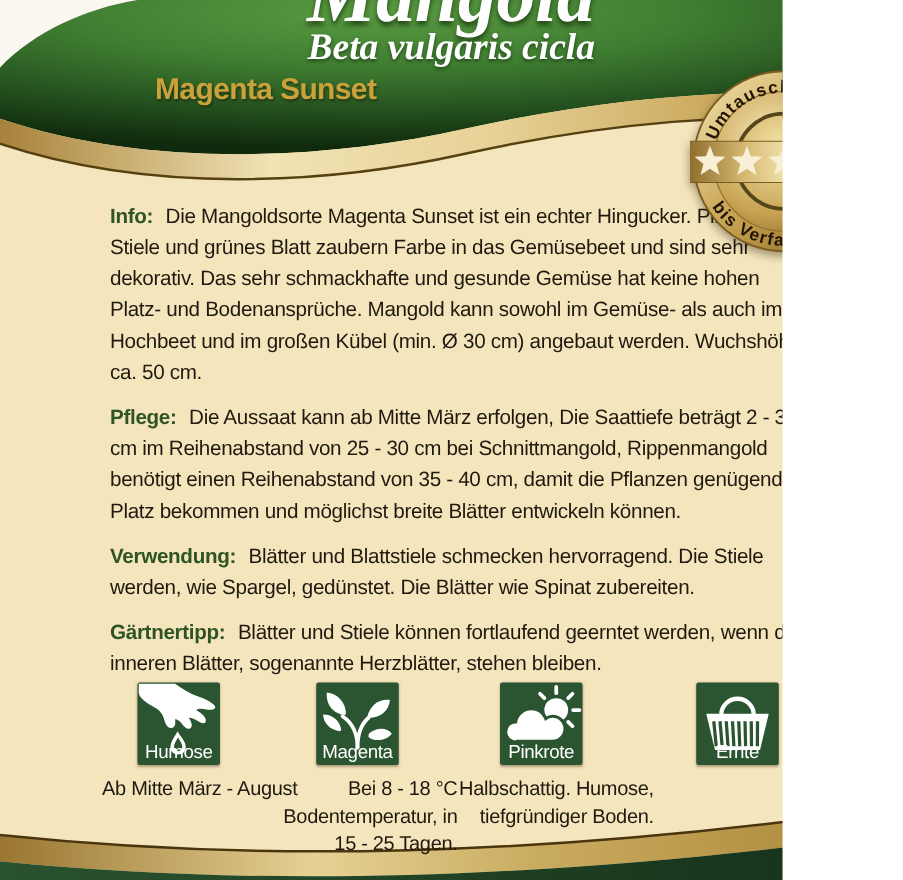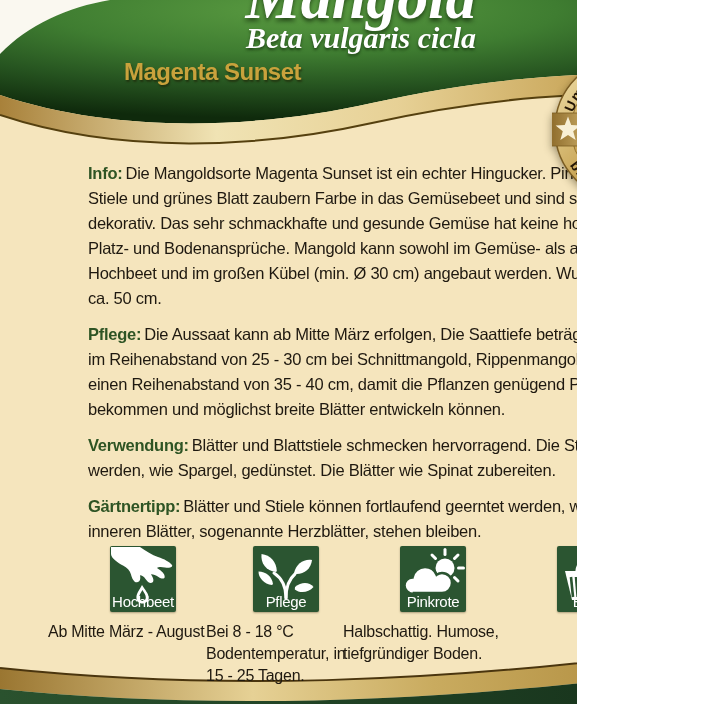--- a/index.html
+++ b/index.html
@@ -1,18 +1,18 @@
 <!DOCTYPE html>
 <html><head>
 <meta charset="utf-8">
 <style>
   html,body{margin:0;padding:0;background:#ffffff;}
   #packet{
     position:relative;
-    width:577px;height:704px;
+    width:626px;height:704px;
     overflow:hidden;
     background:#f5e5bd;
     font-family:"Liberation Sans", sans-serif;
   }
   
   .hdr-svg{position:absolute;top:0;left:0;z-index:1;}
   .title-main{
     position:absolute;top:-34px;left:0;width:722px;text-align:center;z-index:2;
     font-family:"Liberation Serif", serif;font-style:italic;font-weight:bold;
     font-size:62px;line-height:62px;color:#ffffff;
@@ -28,41 +28,41 @@
     position:absolute;top:57px;left:124px;z-index:2;
     font-weight:bold;font-size:24px;line-height:30px;color:#c9a23c;
     text-shadow:1px 2px 2px rgba(30,25,0,.55);
     letter-spacing:-0.5px;
   }
   
   .badge{position:absolute;top:54px;left:552px;z-index:3;filter:drop-shadow(0 3px 4px rgba(40,30,5,.45));}
   
   .bodytext{position:absolute;top:161px;left:88px;width:562px;z-index:2;}
   .para{margin:0 0 11px;font-size:16.5px;line-height:25px;letter-spacing:-0.25px;color:#1f1910;}
-  .para .lead{color:#2e5424;font-weight:bold;padding-right:3px;}
+  .para .lead{color:#2e5424;font-weight:bold;padding-right:10px;}
   
   .side-note{
     position:absolute;left:513px;top:390px;width:360px;height:34px;z-index:2;
     transform:rotate(-90deg);
     font-size:13px;line-height:16px;text-align:center;color:#1f1910;
     letter-spacing:-0.2px;
   }
   
   .icon-cell{position:absolute;z-index:2;}
   .icon-square{
     position:absolute;top:0;left:0;width:66px;height:66px;background:#2b5531;
     border-radius:2px;box-shadow:0 1px 2px rgba(40,30,5,.35);
   }
   .icon-square svg{position:absolute;top:0;left:0;}
   .icon-label{
     position:absolute;bottom:2px;left:0;width:66px;text-align:center;
     color:#ffffff;font-size:15px;line-height:17px;letter-spacing:-0.3px;
   }
   .icon-caption{
-    position:absolute;top:75px;text-align:left;
+    position:absolute;top:75px;text-align:right;
     color:#1f1910;font-size:16px;line-height:22px;letter-spacing:-0.25px;
   }
   
   .bottom-svg{position:absolute;top:640px;left:0;z-index:1;}
 </style>
 </head>
 <body>
 
 <div id="packet">
 
@@ -147,40 +147,40 @@
 
   <div class="side-note">Die Qualität unseres Saatgutes unterliegt der ständigen Kontrolle eines neutralen Prüf-Institutes.</div>
 
   <div class="icon-cell" style="left:110px;top:546px;width:66px;height:160px;">
     <div class="icon-square">
       <svg width="66" height="66" viewBox="0 0 66 66">
         <path fill="#ffffff" d="M1,1 L30,1 C36,5 42,9 48,11 C54,13 60,16 62,19 C63,21 60,22.5 55,21.5 C51,20.7 48.5,20.8 47,22 C52,25 55,28 54.7,31 C54.5,33 51.5,33 48.5,31 C45.5,29 43,28 41,28.2 C43.5,32 44.3,35 42.3,36.6 C40.3,38 37.5,36 35.5,33 C33.8,30.5 32,29.3 30,29.3 C30.8,33 30,36 27,36.3 C24,36.6 22,32.5 21,28.5 C20,24.5 17,21.5 13,19.5 C8,17 1,12 1,8 Z"></path>
         <path fill="#ffffff" d="M32,39 C35,44 38.6,47.5 38.6,51.5 C38.6,55.1 36,57.5 32.5,57.5 C29,57.5 26.4,55.1 26.4,51.5 C26.4,47.5 29.5,43.8 32,39 Z"></path>
         <path fill="#2b5531" d="M32.4,44 C34,46.8 35.8,48.9 35.8,51.4 C35.8,53.5 34.3,54.9 32.5,54.9 C30.7,54.9 29.2,53.5 29.2,51.4 C29.2,48.9 30.9,46.6 32.4,44 Z"></path>
       </svg>
-      <div class="icon-label">Hochbeet</div>
+      <div class="icon-label">Humose</div>
     </div>
     <div class="icon-caption" style="left:-62px;width:190px;">Ab Mitte März - August</div>
   </div>
 
   <div class="icon-cell" style="left:253px;top:546px;width:66px;height:160px;">
     <div class="icon-square">
       <svg width="66" height="66" viewBox="0 0 66 66">
         <g stroke="#ffffff" stroke-width="3" fill="none" stroke-linecap="round">
           <path d="M33,52 C33,42 30,33 21,27"></path>
           <path d="M33,52 C33,43 35,34 42,28"></path>
         </g>
         <g fill="#ffffff">
           <path d="M23,26 C13,25 7.5,17 8.5,8 C17.5,9 23.5,16 23.8,25 Z"></path>
           <path d="M19,39 C11,38 5.5,32 5.5,25.5 C13,25.5 19,30.5 20,38 Z"></path>
           <path d="M41,27 C43,18 51,12.5 59,14 C58,23 50.5,29 41.8,28 Z"></path>
           <path d="M42,41 C48.5,35.5 56.5,36 60.5,41 C55.5,47 46.5,47.5 41.8,43.5 Z"></path>
         </g>
       </svg>
-      <div class="icon-label">Pflege</div>
+      <div class="icon-label">Magenta</div>
     </div>
     <div class="icon-caption" style="left:-47px;width:160px;">Bei 8 - 18 °C Bodentemperatur, in 15 - 25 Tagen.</div>
   </div>
 
   <div class="icon-cell" style="left:400px;top:546px;width:66px;height:160px;">
     <div class="icon-square">
       <svg width="66" height="66" viewBox="0 0 66 66">
         <g stroke="#ffffff" stroke-width="3" stroke-linecap="round">
           <line x1="45" y1="3.5" x2="45" y2="8.5"></line>
           <line x1="58" y1="9" x2="54.5" y2="12.5"></line>

